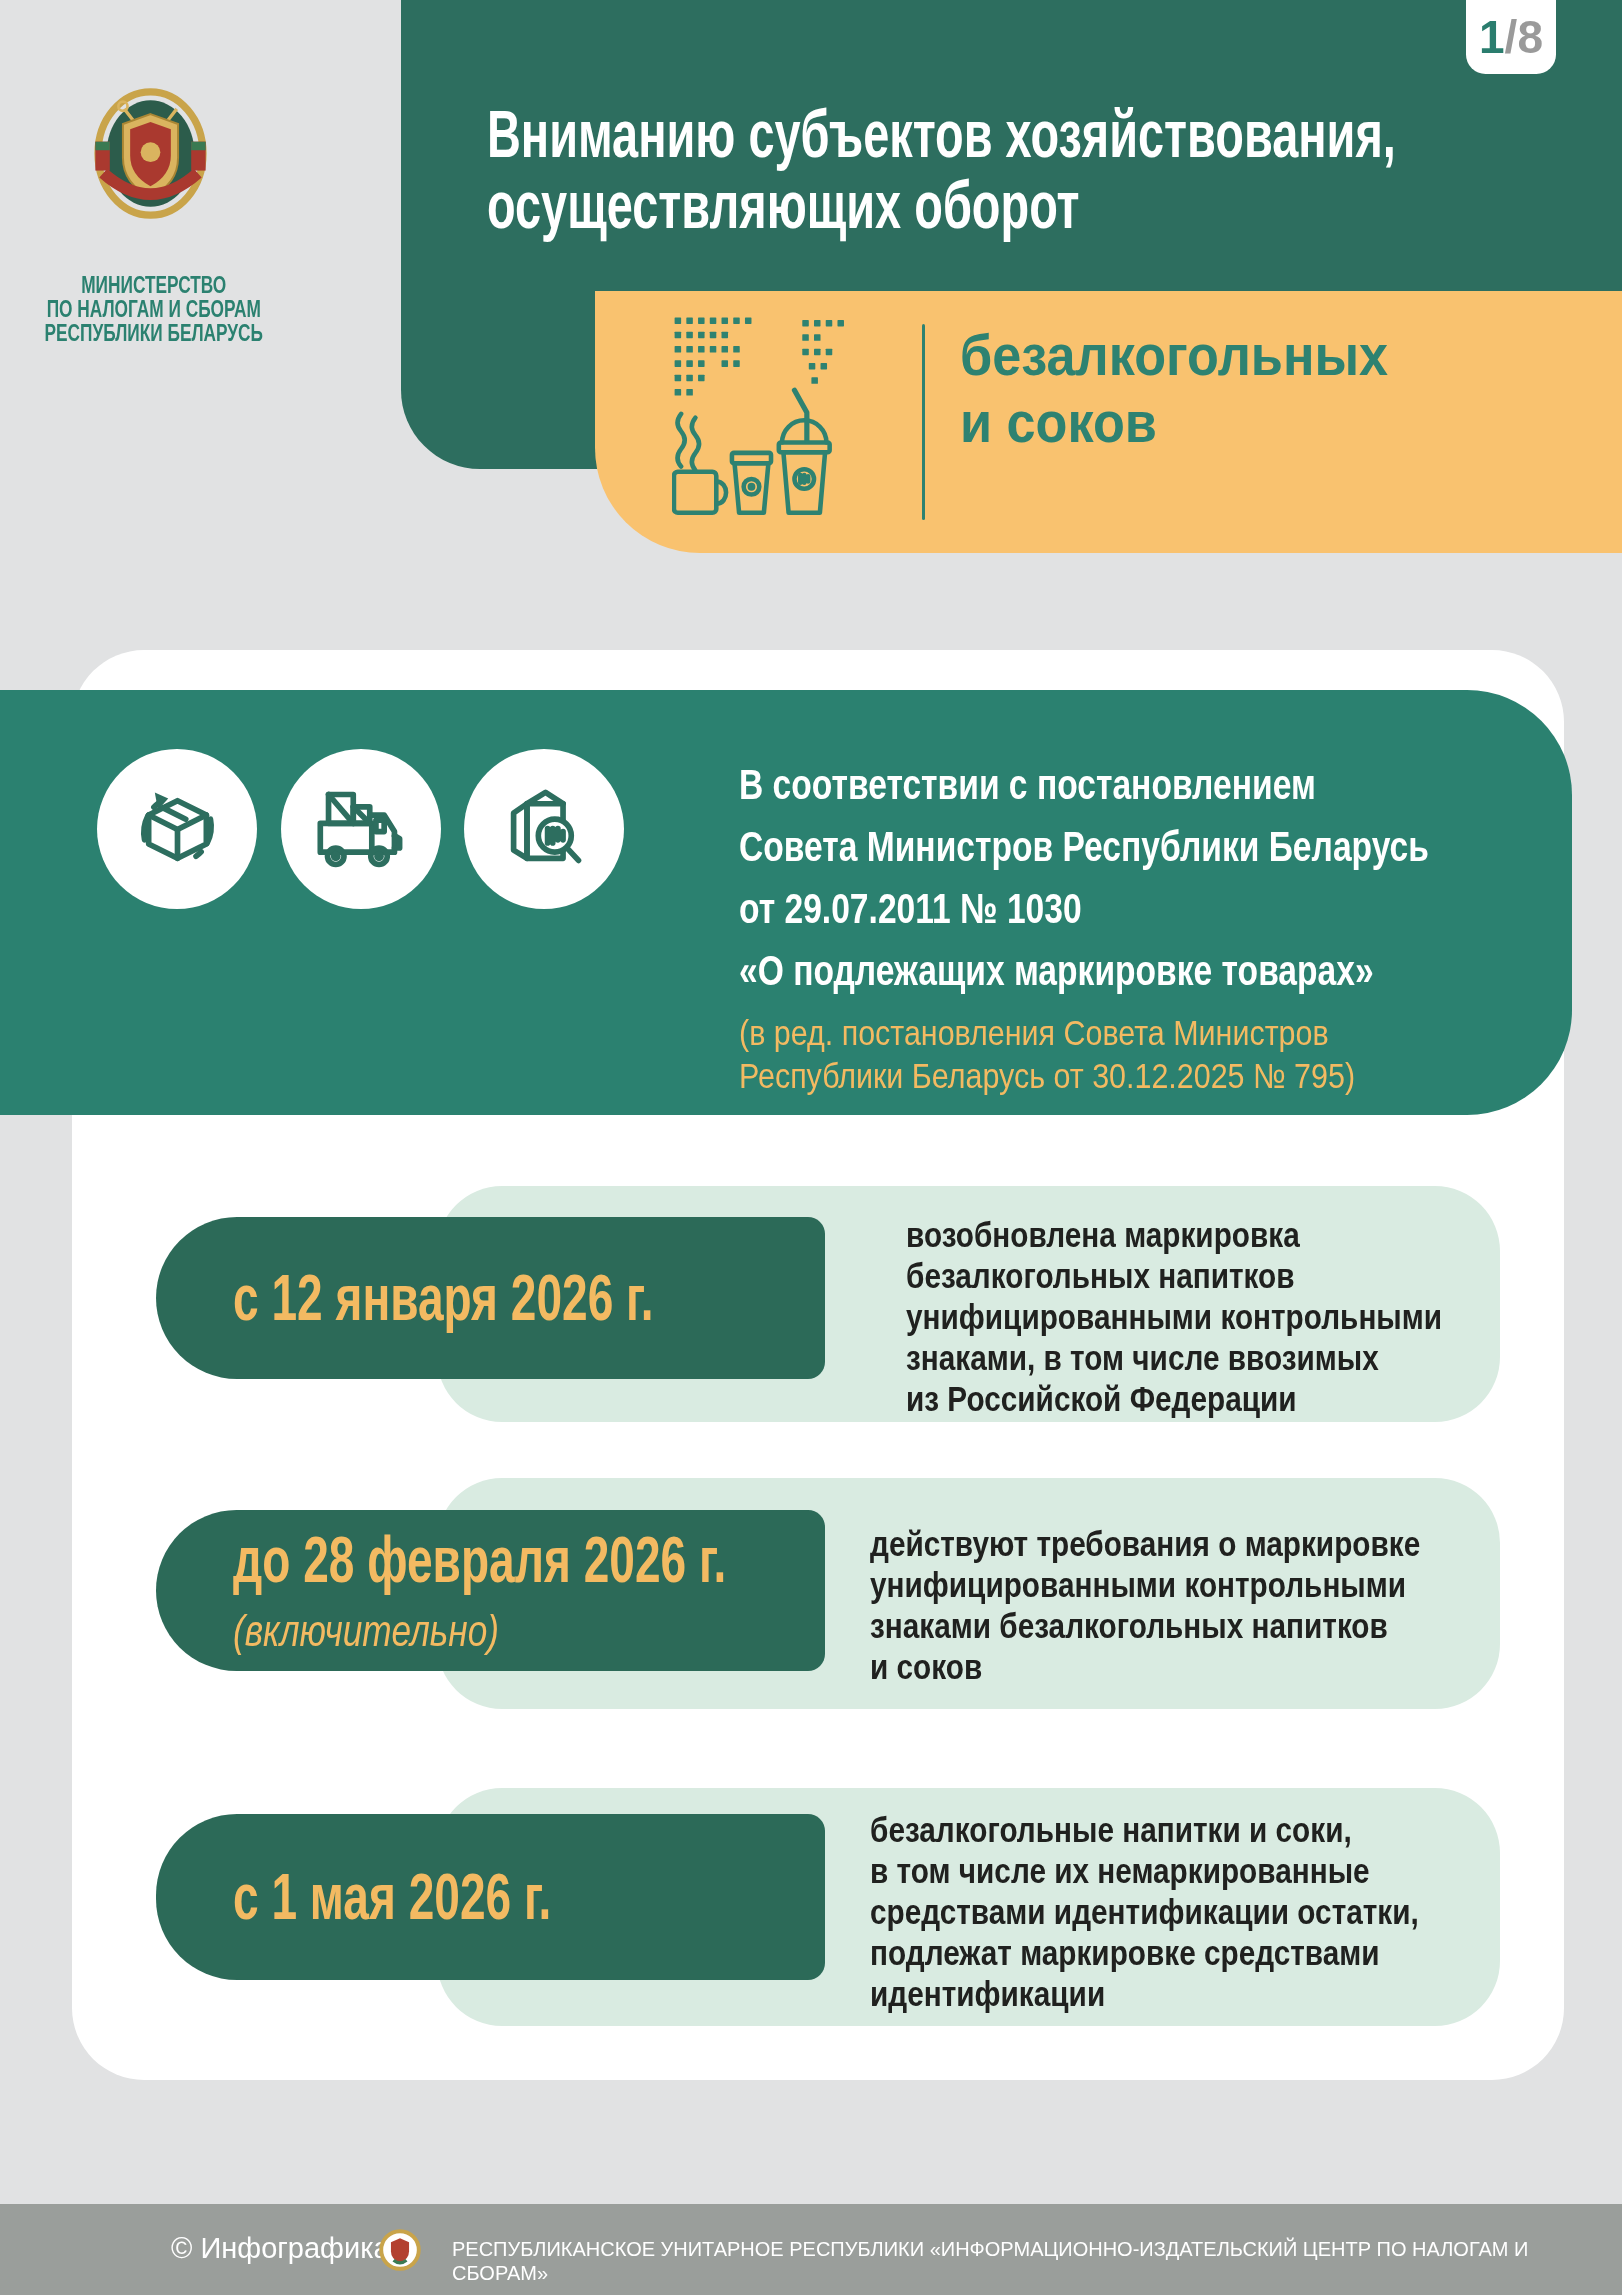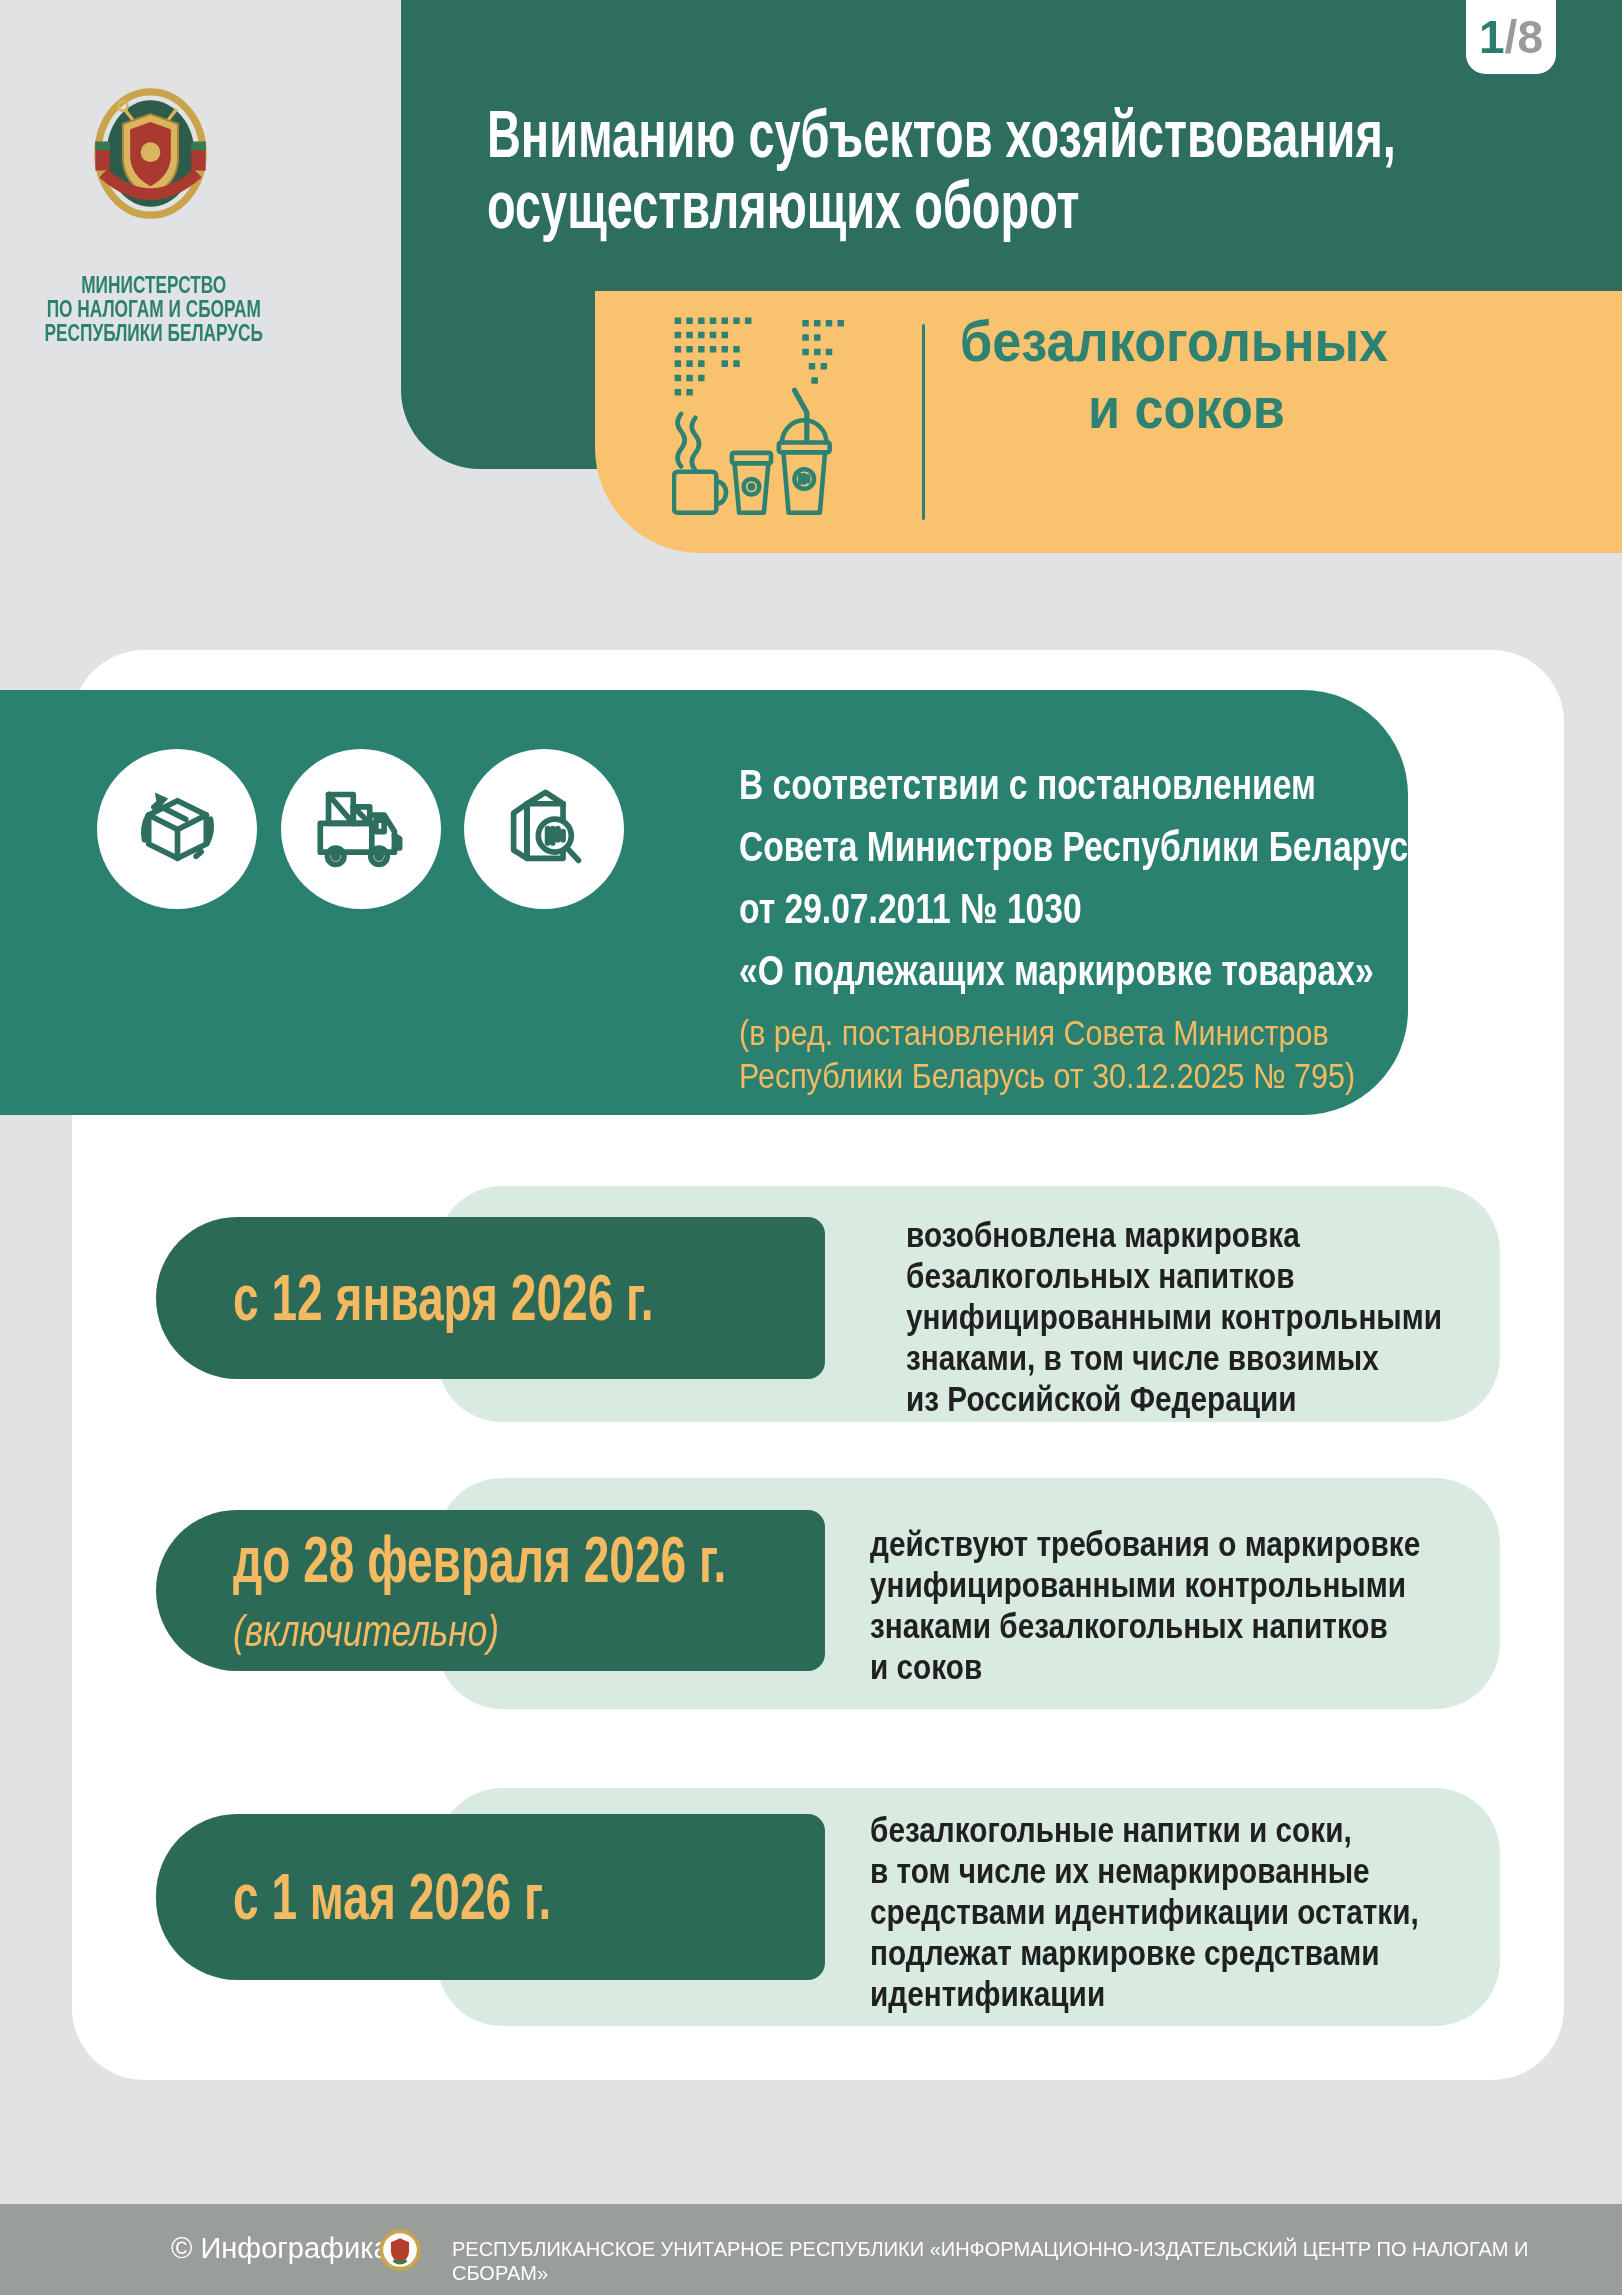--- a/index.html
+++ b/index.html
@@ -31,29 +31,29 @@
   .min-name{position:absolute;left:0;top:246px;width:308px;text-align:center;
     color:var(--banner-green,#2e7f6d);font-weight:bold;font-size:24px;line-height:24px;margin-top:27px;}
 
   
   .product-panel{position:absolute;left:595px;top:291px;width:1027px;height:262px;
     background:var(--orange-panel,#f9c26f);border-radius:0 0 0 105px;}
   .drinks-icon{position:absolute;left:77px;top:19.6px;width:228px;height:216px;
     color:var(--badge-green,#2e8271);}
   .product-divider{position:absolute;left:327px;top:33px;width:3.3px;height:196px;
     background:var(--badge-green,#2e8271);border-radius:2px;}
-  .product-text{position:absolute;left:365px;top:16px;color:var(--badge-green,#2e8271);
-    font-weight:bold;font-size:58px;line-height:67px;text-align:center;}
+  .product-text{position:absolute;left:365px;top:30px;color:var(--badge-green,#2e8271);
+    font-weight:bold;font-size:58px;line-height:67px;}
 
   
   .white-card{position:absolute;left:72px;top:650px;width:1492px;height:1430px;
     background:#fff;border-radius:72px;}
 
   
-  .decree-banner{position:absolute;left:0;top:690px;width:1408px;height:425px;
+  .decree-banner{position:absolute;left:0;top:690px;width:1572px;height:425px;
     background:var(--banner-green,#2b8170);border-radius:0 105px 105px 0;}
   .circ{position:absolute;top:59px;width:160px;height:160px;background:#fff;border-radius:50%;
     display:flex;align-items:center;justify-content:center;color:var(--header-green,#2c6f5f);}
   .c1{left:97px;} .c2{left:281px;} .c3{left:464px;}
   .circ svg{width:103px;height:103px;}
   .decree-text{position:absolute;left:739px;top:64px;}
   .d-line{font-size:42px;line-height:62px;font-weight:bold;color:#fff;}
   .d-amend{font-size:35px;line-height:43px;color:var(--gold-text,#f0b860);}
   .d-amend-block{margin-top:9px;}
 

